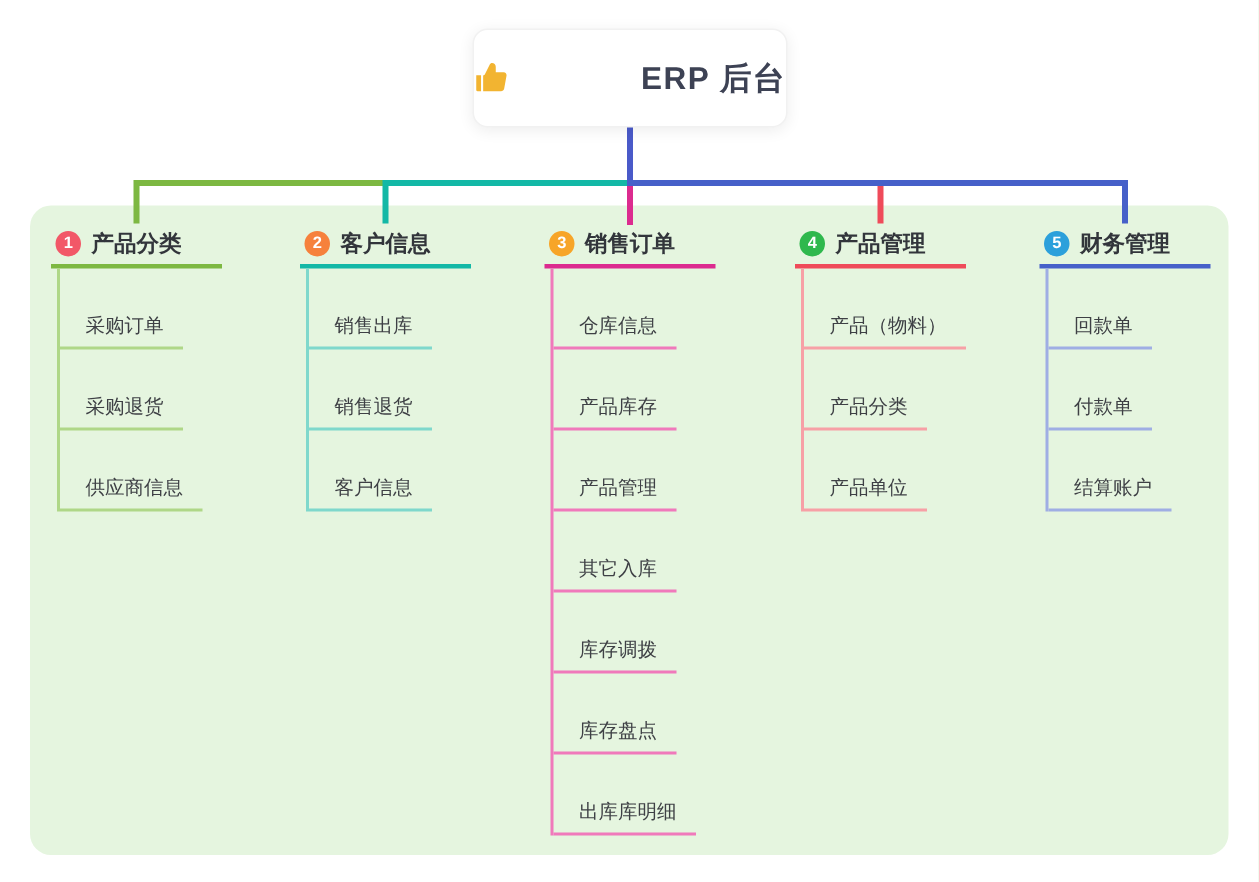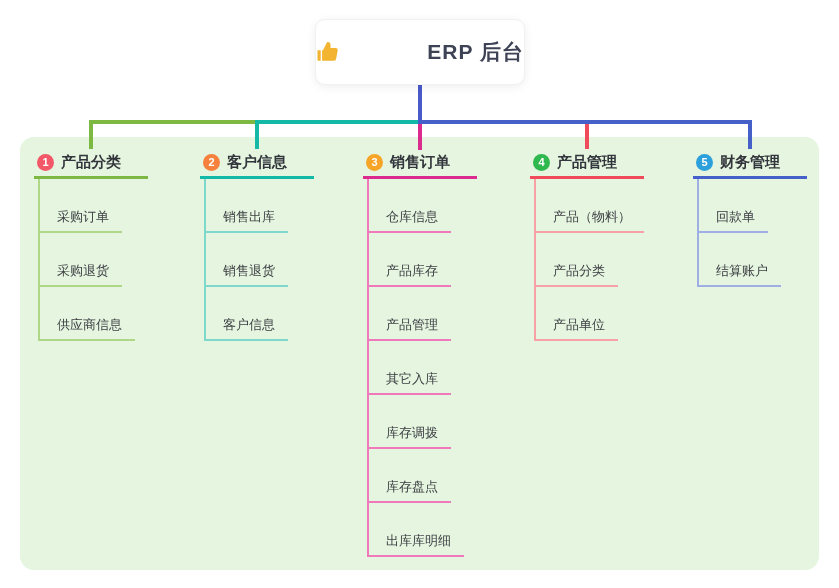--- a/index.html
+++ b/index.html
@@ -122,15 +122,16 @@
   </div>
 </div>
 
 <div class="branch b5" style="--c: #4660C9; --l: #9FAEE4; --b: #2CA0DB;">
   <div class="branch-label">
     <span class="badge">5</span>
     <span>财务管理</span>
   </div>
   <div class="children">
     <div class="child">回款单</div>
+    <div class="child">付款单</div>
     <div class="child">结算账户</div>
   </div>
 </div>
 
 </body></html>

